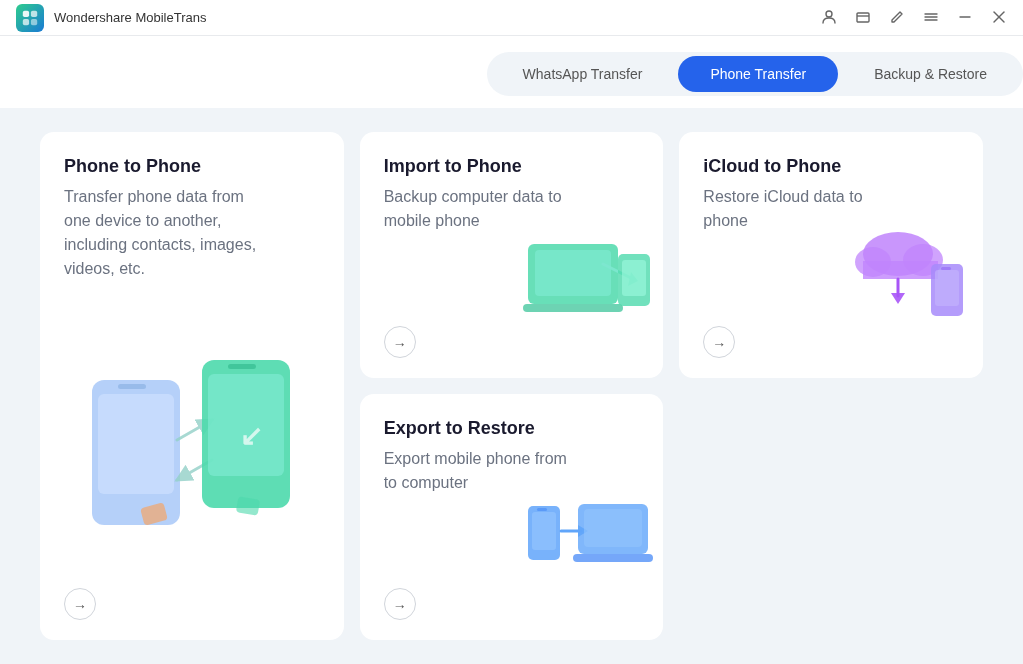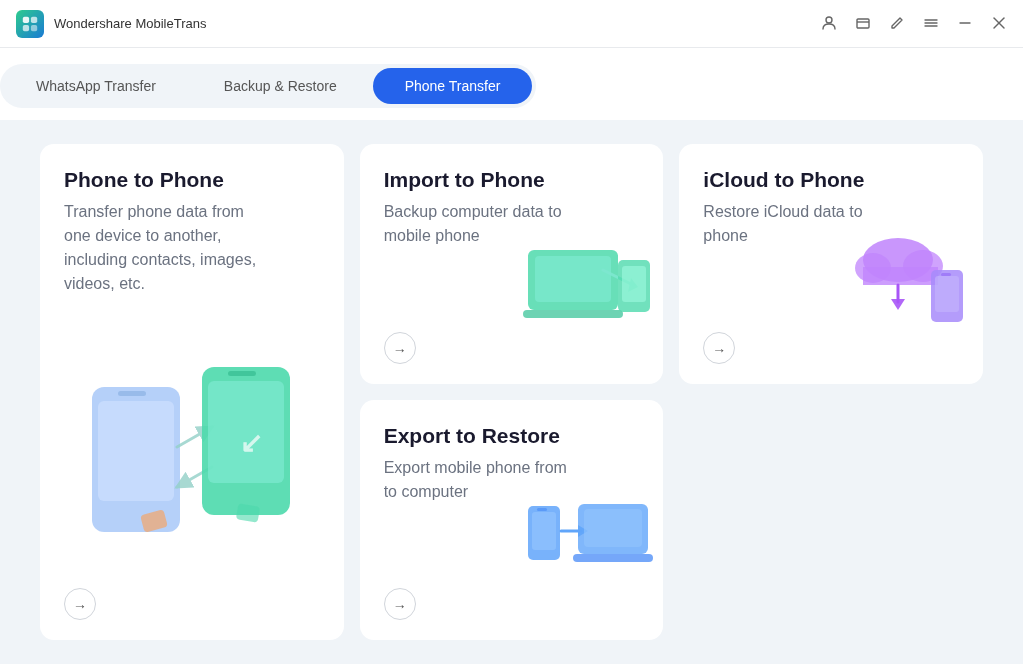--- a/index.html
+++ b/index.html
@@ -9,21 +9,21 @@
       width: 1023px;
       height: 664px;
       overflow: hidden;
       display: flex;
       flex-direction: column;
     }
 
     
     .titlebar {
       background: #ffffff;
-      height: 48px;
+      height: 36px;
       display: flex;
       align-items: center;
       padding: 4px 16px;
       border-bottom: 1px solid #e8eaed;
       flex-shrink: 0;
     }
     .titlebar-logo {
       width: 28px;
       height: 28px;
       border-radius: 6px;
@@ -54,21 +54,21 @@
       cursor: pointer;
       font-size: 14px;
       line-height: 1;
     }
 
     
     .nav-area {
       background: #ffffff;
       padding: 16px 0 12px 0;
       display: flex;
-      justify-content: flex-start;
+      justify-content: flex-end;
       flex-shrink: 0;
     }
     .nav-tabs {
       display: flex;
       background: #f0f4f8;
       border-radius: 30px;
       padding: 4px;
       gap: 4px;
     }
     .nav-tab {
@@ -114,21 +114,21 @@
       transition: box-shadow 0.2s;
       display: flex;
       flex-direction: column;
     }
 
     .card-large {
       grid-row: span 2;
     }
 
     .card-title {
-      font-size: 21px;
+      font-size: 18px;
       font-weight: 700;
       color: #1a1a2e;
       margin-bottom: 8px;
     }
     .card-desc {
       font-size: 16px;
       color: #6b7280;
       line-height: 1.5;
       max-width: 200px;
     }
@@ -201,22 +201,22 @@
         <line x1="3" y1="3" x2="13" y2="13" stroke="#666" stroke-width="1.4" stroke-linecap="round"></line>
         <line x1="13" y1="3" x2="3" y2="13" stroke="#666" stroke-width="1.4" stroke-linecap="round"></line>
       </svg>
     </span>
   </div>
 </div>
 
 <div class="nav-area">
   <div class="nav-tabs">
     <button class="nav-tab">WhatsApp Transfer</button>
+    <button class="nav-tab active">Phone Transfer</button>
     <button class="nav-tab">Backup &amp; Restore</button>
-    <button class="nav-tab active">Phone Transfer</button>
   </div>
 </div>
 
 <div class="main">
   <div class="cards-grid">
 
     <div class="card card-large">
       <div class="card-title">Phone to Phone</div>
       <div class="card-desc">Transfer phone data from one device to another, including contacts, images, videos, etc.</div>
 

